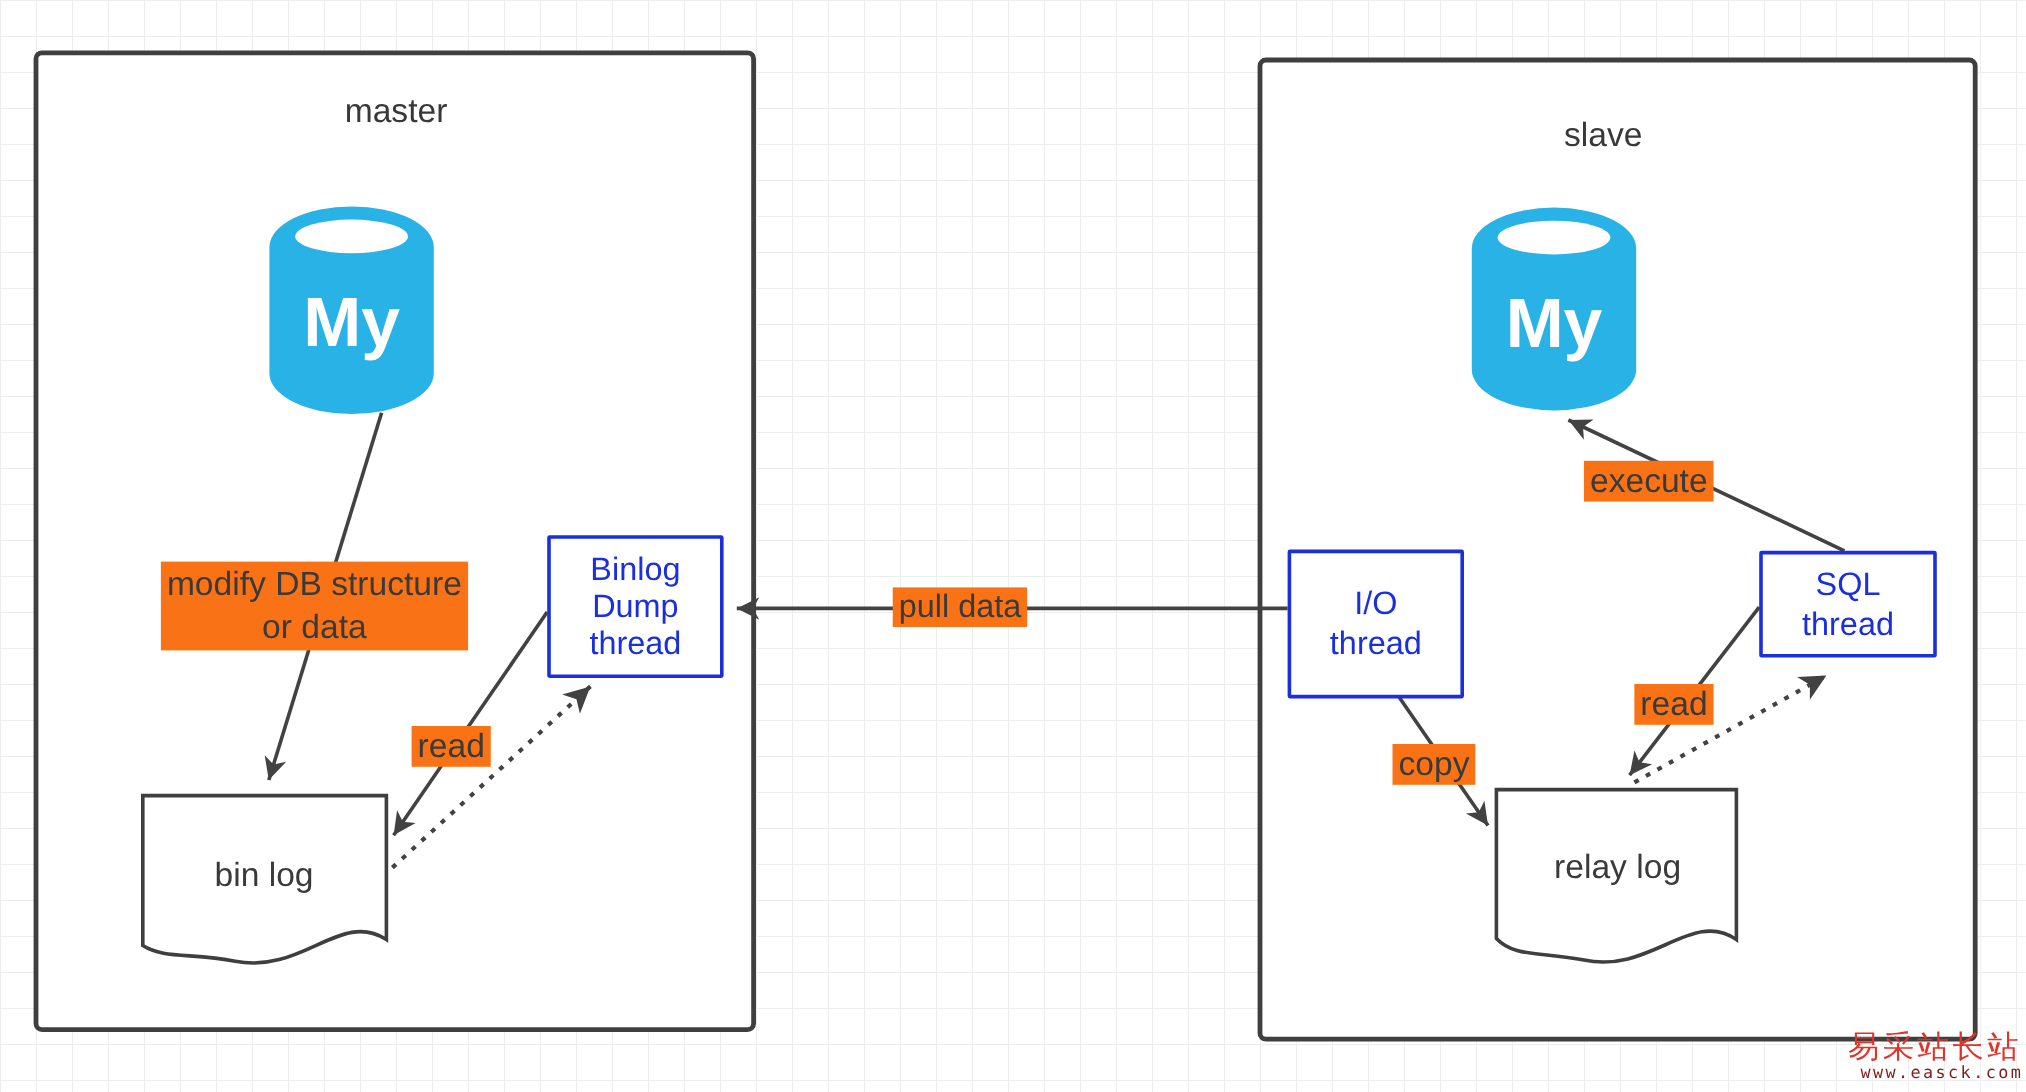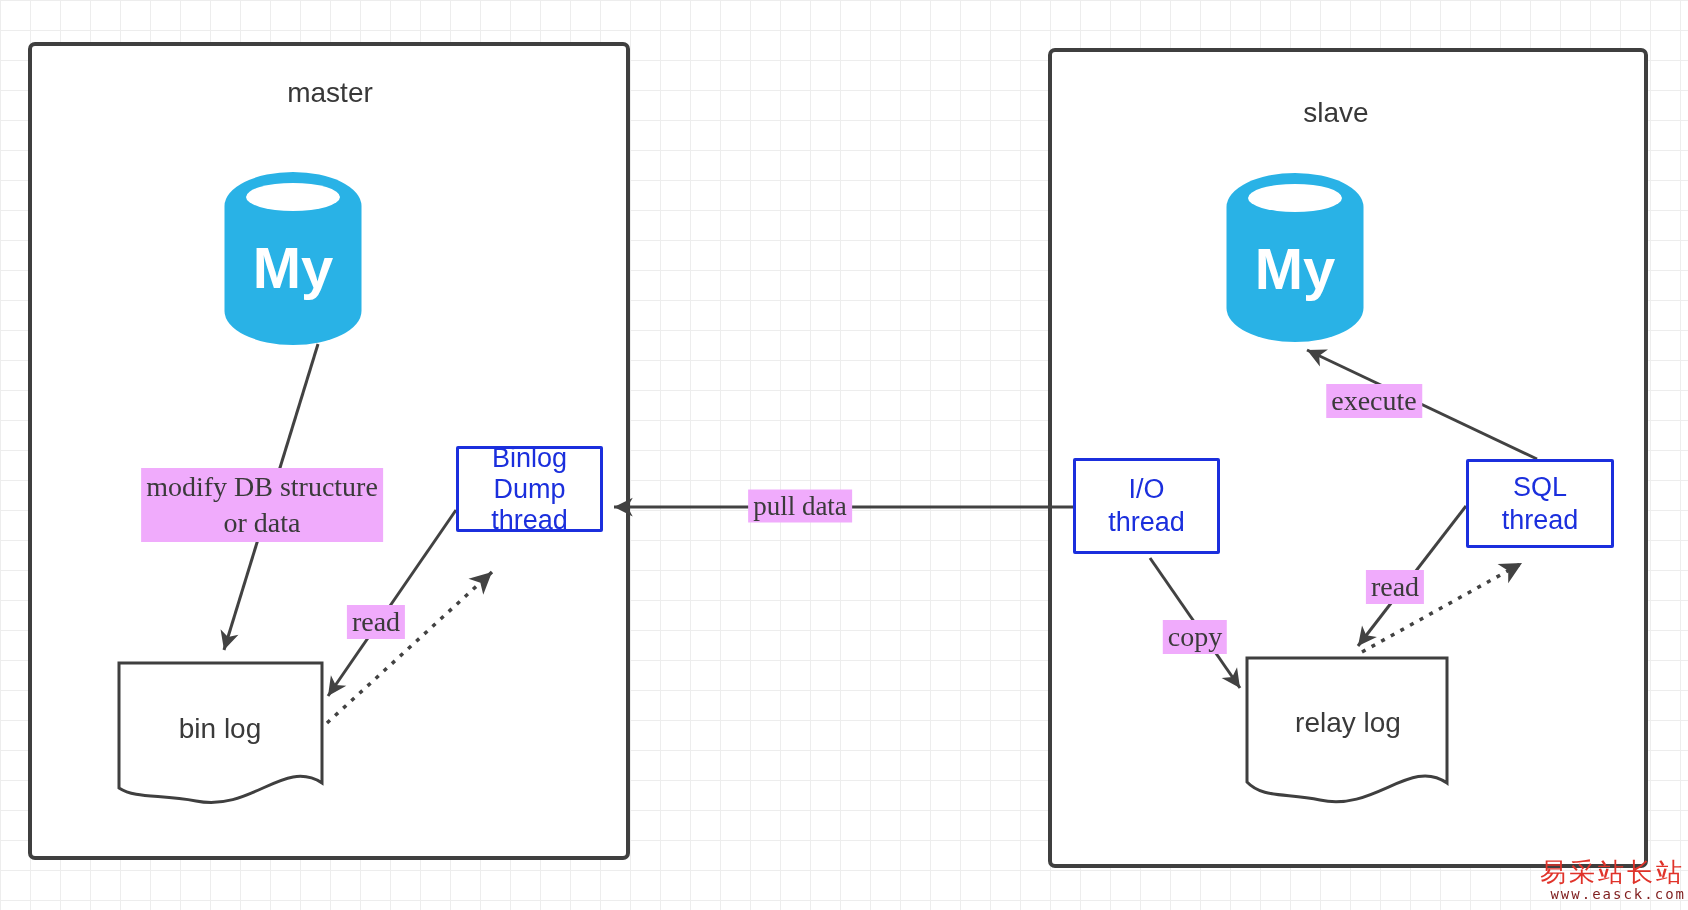--- a/index.html
+++ b/index.html
@@ -19,26 +19,26 @@
   .section-title{position:absolute;transform:translate(-50%,-50%);font-size:28px;color:#383838;white-space:nowrap;}
   #master-title{left:330px;top:93px;}
   #slave-title{left:1336px;top:113px;}
 
   .svg-layer{position:absolute;left:0;top:0;pointer-events:none;}
 
   .thread-box{position:absolute;border:3px solid #1b2fdd;background:#fff;color:#1b2fdd;
     display:flex;flex-direction:column;justify-content:center;align-items:center;
     font-size:27px;border-radius:2px;box-sizing:border-box;text-align:center;}
   .thread-box span{display:block;}
-  #binlog-dump-box{left:456px;top:446px;width:147px;height:86px;line-height:31px;}
-  #io-thread-box{left:1073px;top:458px;width:147px;height:96px;line-height:33px;}
+  #binlog-dump-box{left:456px;top:446px;width:147px;height:119px;line-height:31px;}
+  #io-thread-box{left:1073px;top:458px;width:147px;height:124px;line-height:33px;}
   #sql-thread-box{left:1466px;top:459px;width:148px;height:89px;line-height:33px;}
 
-  .edge-label{position:absolute;transform:translate(-50%,-50%);background:#f0abfc;
-    font-size:28px;color:#3a3a3a;padding:1px 5px;text-align:center;white-space:nowrap;font-family:Liberation Serif, serif;}
+  .edge-label{position:absolute;transform:translate(-50%,-50%);background:#f97316;
+    font-size:28px;color:#3a3a3a;padding:1px 5px;text-align:center;white-space:nowrap;}
   #modify-label{left:262px;top:505px;line-height:36px;}
   #read-master-label{left:376px;top:622px;}
   #pull-data-label{left:800px;top:506px;font-size:27px;}
   #copy-label{left:1195px;top:637px;}
   #read-slave-label{left:1395px;top:587px;}
   #execute-label{left:1374px;top:401px;}
 
   .doc-label{position:absolute;transform:translate(-50%,-50%);font-size:28px;color:#3a3a3a;white-space:nowrap;}
   #bin-log-label{left:220px;top:729px;}
   #relay-log-label{left:1348px;top:723px;}

